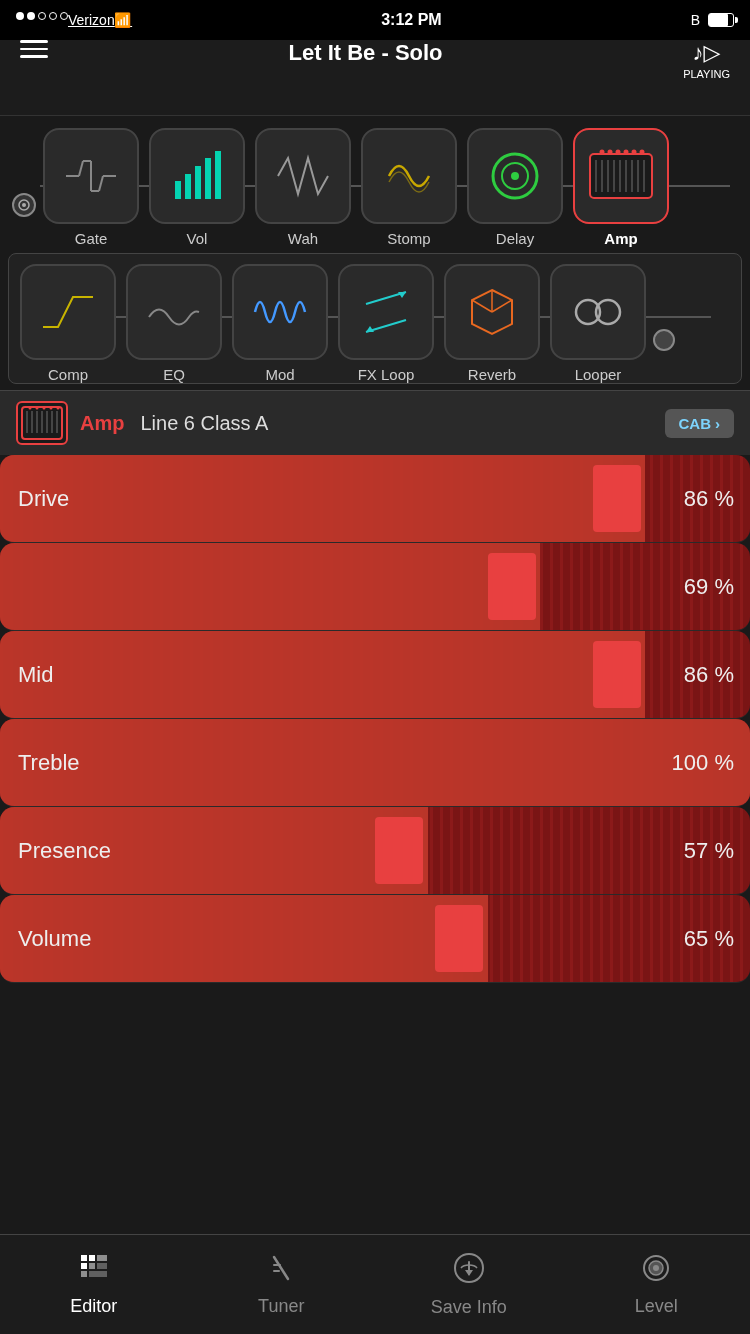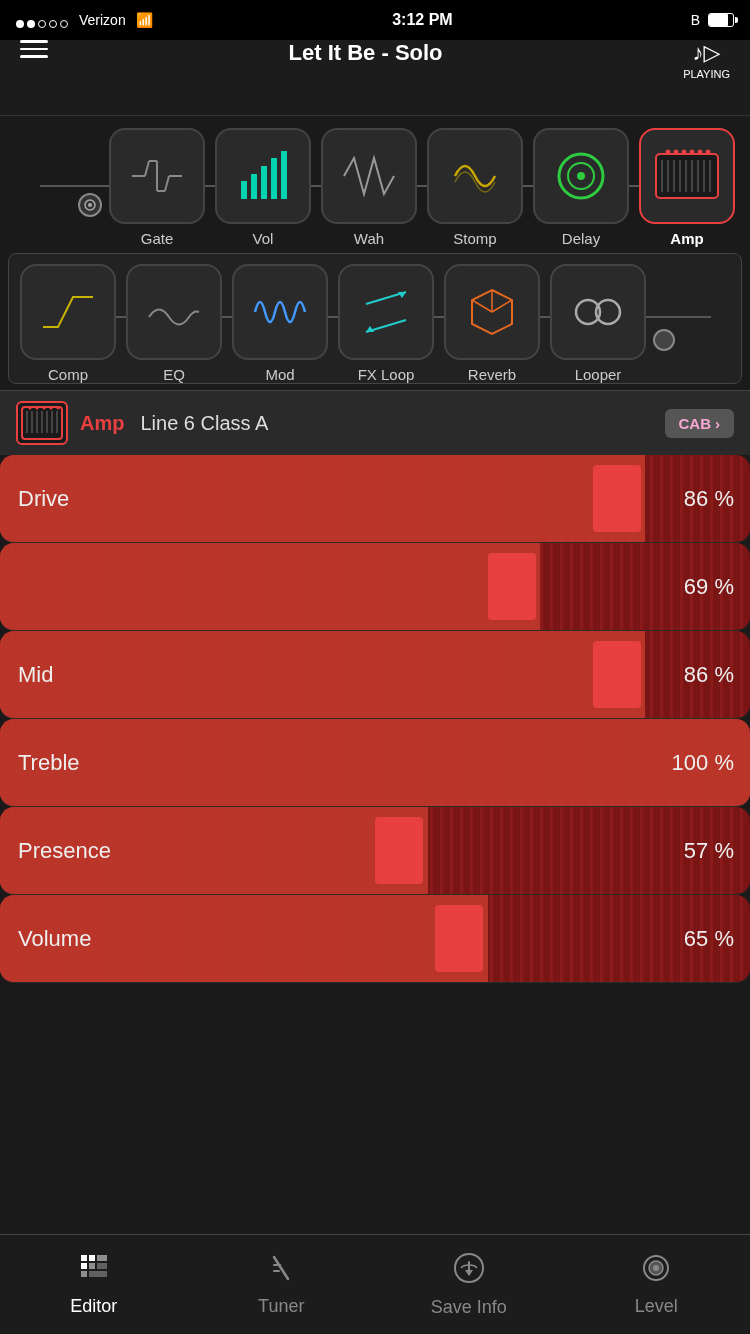--- a/index.html
+++ b/index.html
@@ -17,21 +17,21 @@
     .status-bar {
       background: #000;
       height: 40px;
       display: flex;
       align-items: center;
       justify-content: space-between;
       padding: 0 16px;
       font-size: 14px;
       color: #fff;
     }
-    .status-left { display: flex; align-items: flex-end; gap: 11px; }
+    .status-left { display: flex; align-items: flex-start; gap: 0; text-decoration: underline; }
     .status-dots { display: flex; gap: 3px; }
     .dot { width: 8px; height: 8px; border-radius: 50%; background: #fff; }
     .dot.empty { background: transparent; border: 1.5px solid #fff; }
     .status-center { font-size: 16px; font-weight: 600; }
     .status-right { display: flex; align-items: center; gap: 8px; }
     .battery {
       width: 26px; height: 14px; border: 1.5px solid #fff; border-radius: 3px;
       position: relative; display: flex; align-items: center;
     }
     .battery::after {
@@ -69,21 +69,20 @@
     .effects-section {
       background: #1a1a1a;
       padding: 12px 0 0 0;
     }
     .effects-row {
       display: flex;
       align-items: flex-end;
       padding: 0 12px;
       gap: 4px;
       position: relative;
-      justify-content: flex-end;
     }
     .effects-row::before {
       content: '';
       position: absolute;
       top: 48%;
       left: 40px;
       right: 20px;
       height: 2px;
       background: #555;
       z-index: 0;
@@ -174,21 +173,21 @@
       flex-shrink: 0;
     }
     .amp-label { font-size: 20px; color: #e84040; font-weight: 600; }
     .amp-model { font-size: 20px; color: #ddd; margin-left: 4px; }
     .cab-btn {
       margin-left: auto;
       background: #555;
       border-radius: 6px;
       padding: 6px 14px;
       font-size: 15px;
-      color: #f9a8d4;
+      color: #7dd3fc;
       font-weight: 600;
       cursor: pointer;
       display: flex; align-items: center; gap: 4px;
     }
 
     
     .param-row {
       display: flex;
       align-items: center;
       height: 88px;

